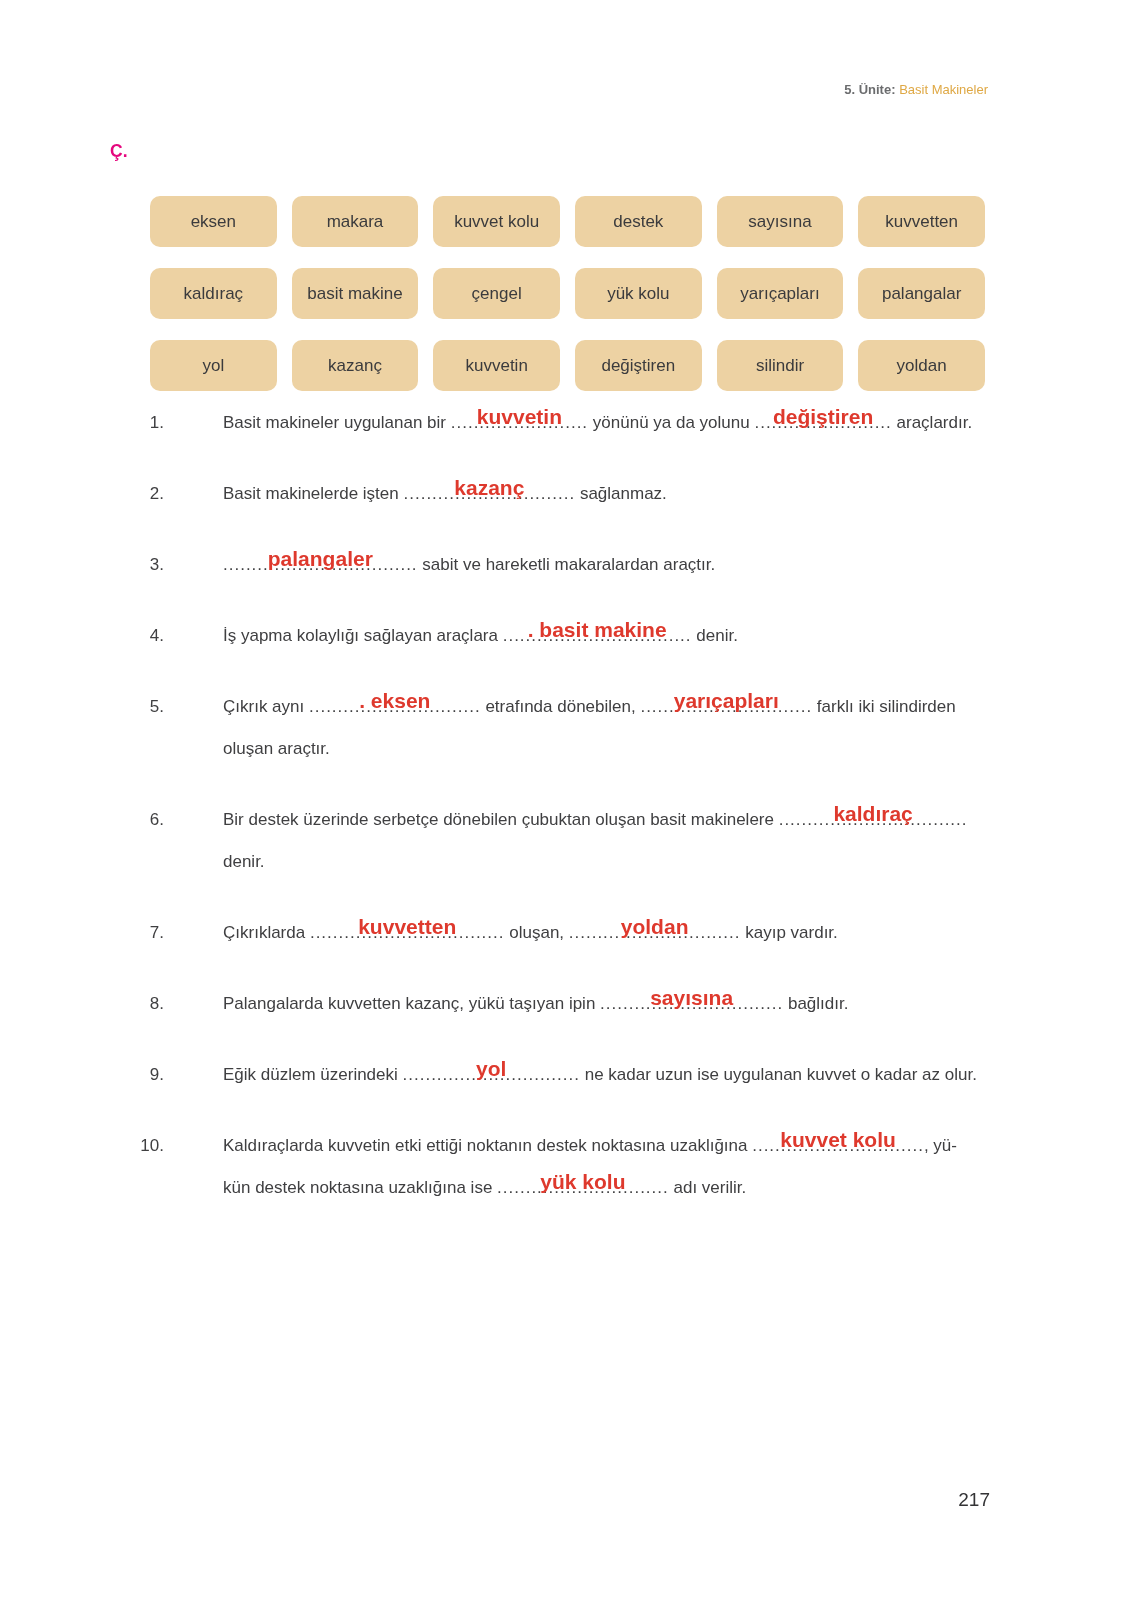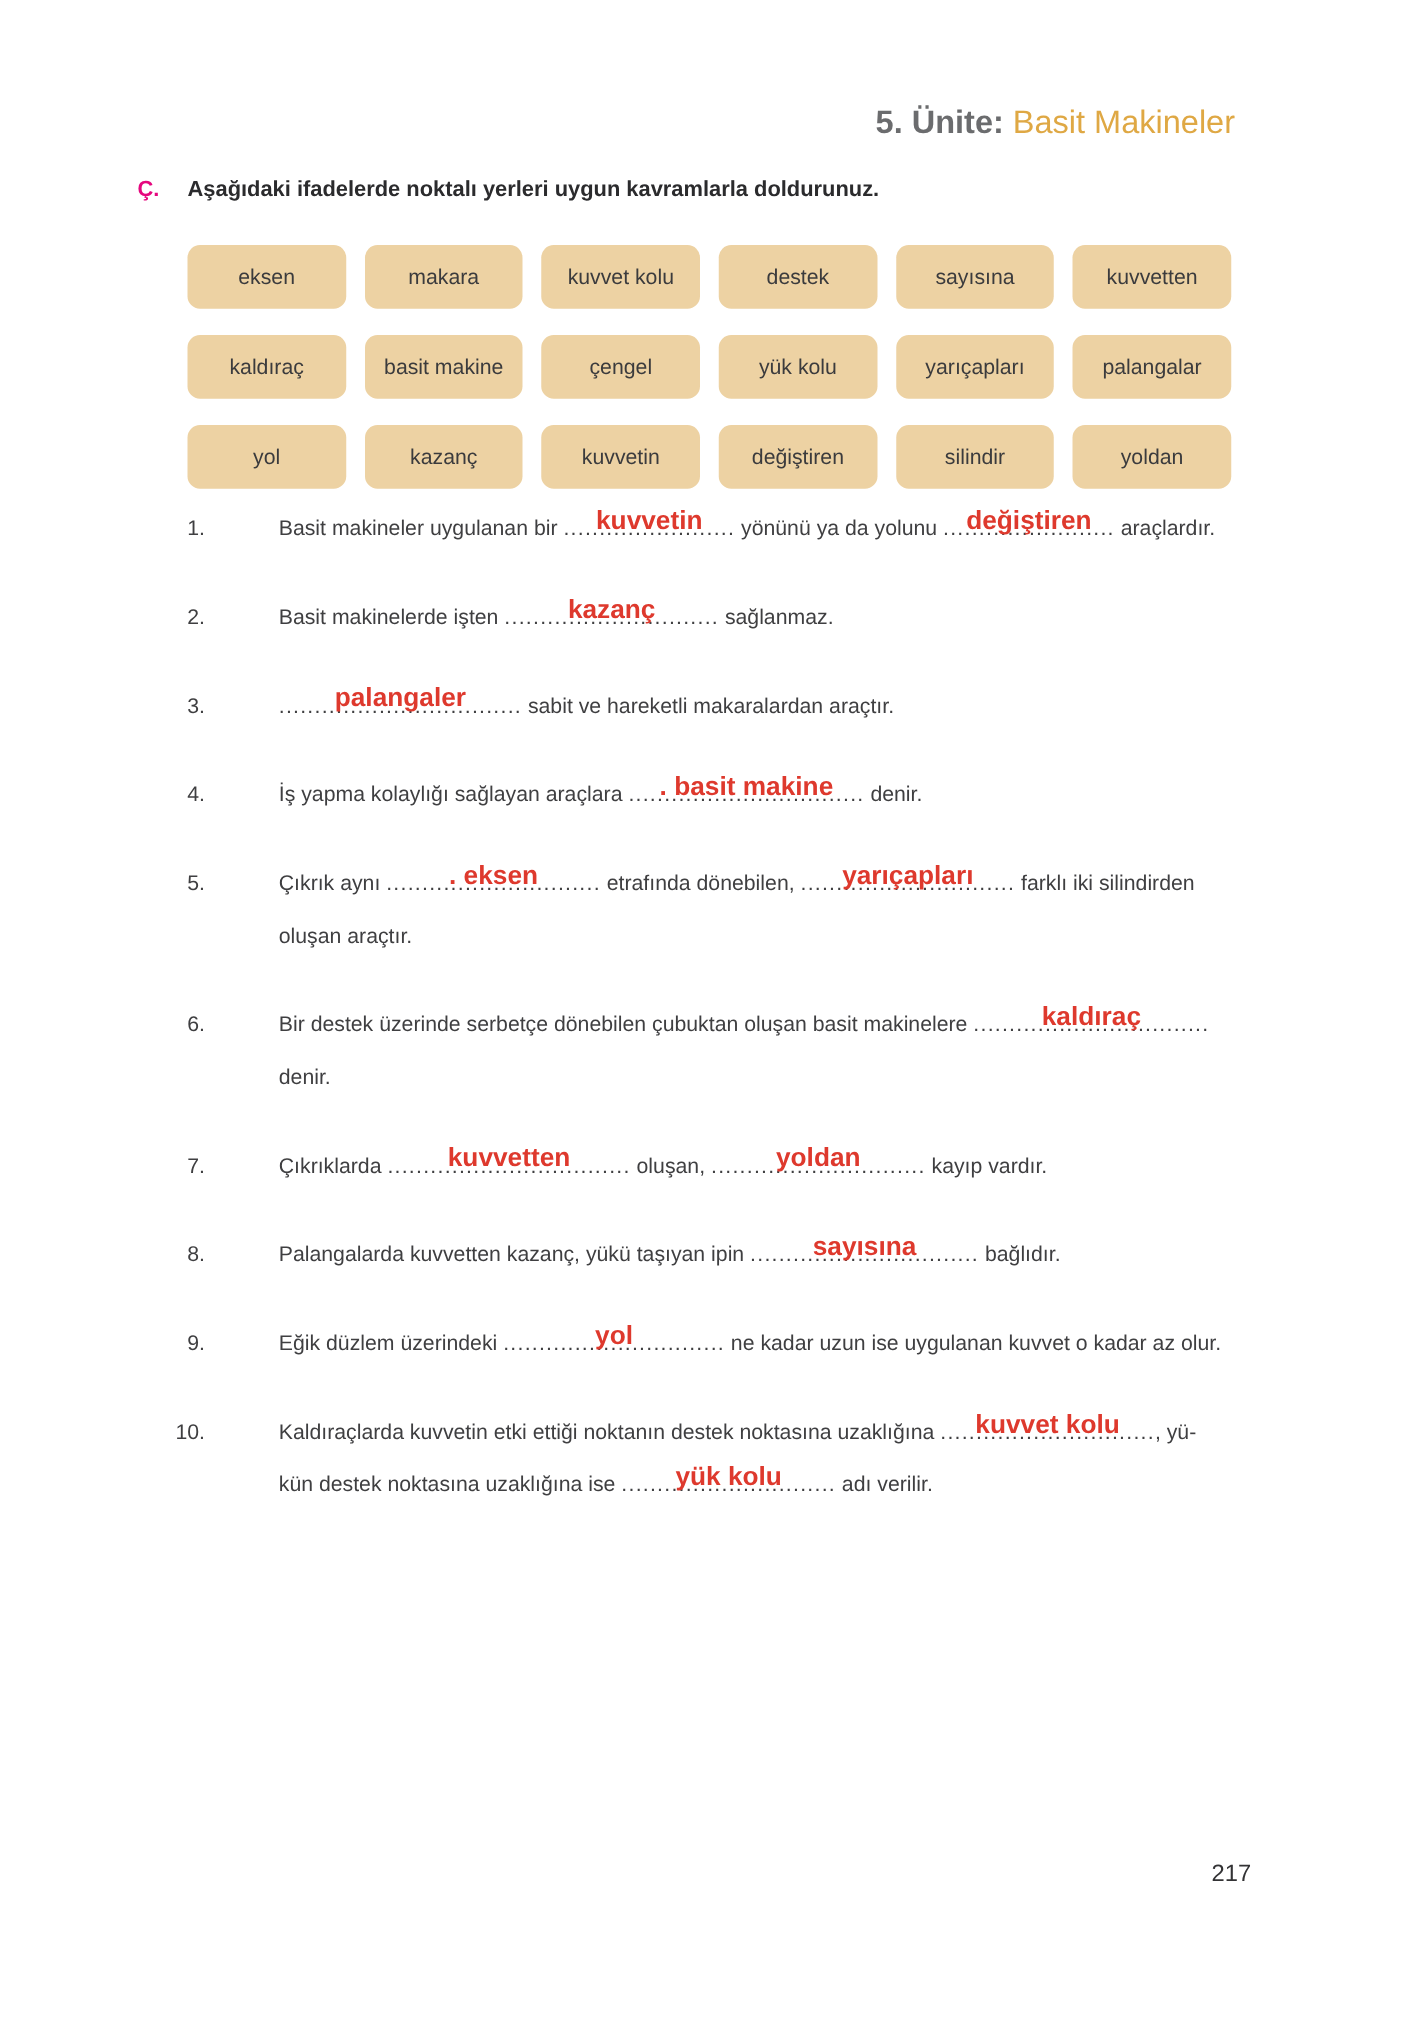--- a/index.html
+++ b/index.html
@@ -10,21 +10,21 @@
     background:#ffffff;
     font-family:"Liberation Sans","DejaVu Sans",sans-serif;
     color:#3f3f41;
     overflow:hidden;
   }
   
   .header{
     position:absolute;
     top:82px;
     right:145px;
-    font-size:26px;
+    font-size:13px;
     white-space:nowrap;
   }
   .unit-label{font-weight:bold;color:#6b6c6e;}
   .unit-title{color:#dfa844;}
   
   .instruction{
     position:absolute;
     top:141px;
     left:110px;
     width:900px;
@@ -78,38 +78,37 @@
     white-space:nowrap;
     color:#de392d;
     font-weight:bold;
     font-size:21px;
     line-height:21px;
   }
   
   .page-number{
     position:absolute;
     top:1489px;
-    right:132px;
+    right:143px;
     font-size:19px;
     color:#333335;
   }
 </style>
 </head>
 <body>
 
 <div class="page">
 
   <div class="header">
     <span class="unit-label">5. Ünite:</span>
     <span class="unit-title">Basit Makineler</span>
   </div>
 
   <div class="instruction">
     <span class="instr-letter">Ç.</span>
-    <span class="instr-text">Aşağıdaki ifadelerde noktalı yerleri uygun kavramlarla doldurunuz.</span>
   </div>
 
   <div class="word-bank" id="word-bank">
       <div class="chip">eksen</div>
       <div class="chip">makara</div>
       <div class="chip">kuvvet kolu</div>
       <div class="chip">destek</div>
       <div class="chip">sayısına</div>
       <div class="chip">kuvvetten</div>
       <div class="chip">kaldıraç</div>

